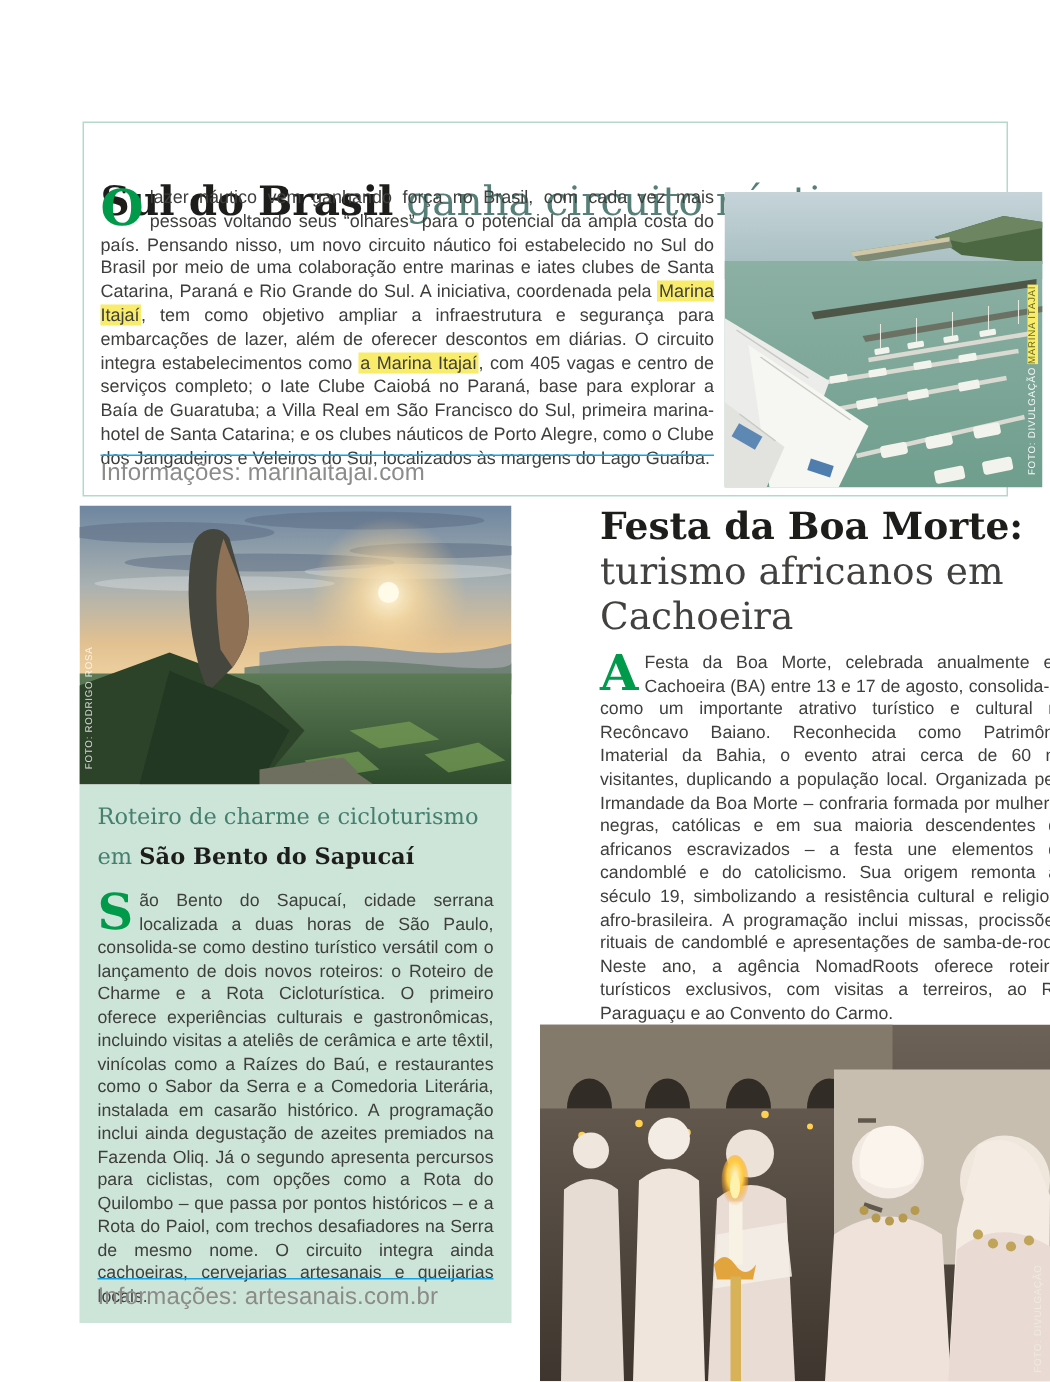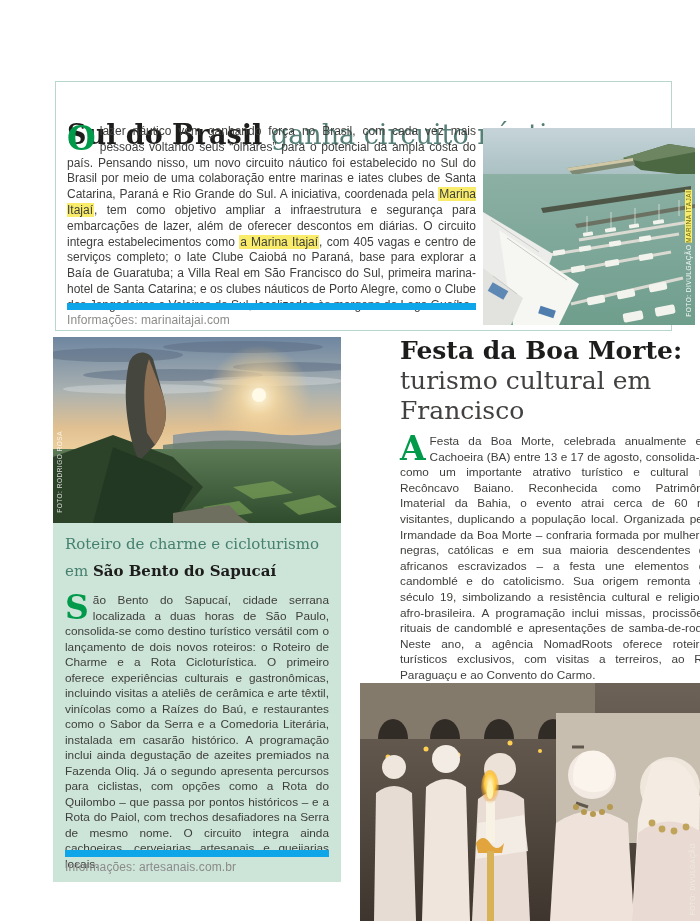--- a/index.html
+++ b/index.html
@@ -13,21 +13,21 @@
   .t-teal { color:#567f77; font-weight:400; }
   .t-teal2 { color:#45806f; font-weight:400; }
   .t-dark { color:#42413f; font-weight:400; }
 
   
   .copy { text-align:justify; color:#3e3e3c; font-size:12px; line-height:15.8px; }
   .copy mark { background:#f8ec6a; color:inherit; padding:0 1px; }
   .dropcap { float:left; font-family:"DejaVu Serif",serif; font-weight:700; color:#009a4a;
              font-size:33px; line-height:27px; margin:1px 4px 0 0; }
 
-  .infoline { border-top:7px solid #0ea5e9; color:#8b8b89; font-size:12px; padding-top:3px;
+  .infoline { border-top:1px solid #0ea5e9; color:#8b8b89; font-size:16px; padding-top:3px;
               letter-spacing:.1px; }
 
   
   .nautico-box { position:absolute; left:55px; top:81px; width:617px; height:250px;
                  border:1px solid #b7d7cb; background:#fff; }
   .nautico-title { position:absolute; left:11px; top:4px; font-size:27px; line-height:30px; white-space:nowrap;margin-top:34px; }
   .nautico-body { position:absolute; left:11px; top:42px; width:409px; }
   .nautico-info { position:absolute; left:11px; top:221px; width:409px; }
 
   .marina-photo { position:absolute; left:483px; top:128px; width:212px; height:197px; }
@@ -190,21 +190,21 @@
     <span class="credit credit-mountain"><span>FOTO: RODRIGO ROSA</span></span>
   </figure>
 
   <section class="mint-box">
     <h2 class="hl sapucai-title"><span class="t-teal2">Roteiro de charme e cicloturismo em </span><span class="t-bold">São Bento do Sapucaí</span></h2>
     <p class="copy sapucai-body"><span class="dropcap">S</span><span>ão Bento do Sapucaí, cidade serrana localizada a duas horas de São Paulo, consolida-se como destino turístico versátil com o lançamento de dois novos roteiros: o Roteiro de Charme e a Rota Cicloturística. O primeiro oferece experiências culturais e gastronômicas, incluindo visitas a ateliês de cerâmica e arte têxtil, vinícolas como a Raízes do Baú, e restaurantes como o Sabor da Serra e a Comedoria Literária, instalada em casarão histórico. A programação inclui ainda degustação de azeites premiados na Fazenda Oliq. Já o segundo apresenta percursos para ciclistas, com opções como a Rota do Quilombo – que passa por pontos históricos – e a Rota do Paiol, com trechos desafiadores na Serra de mesmo nome. O circuito integra ainda cachoeiras, cervejarias artesanais e queijarias locais.</span></p>
     <div class="infoline sapucai-info"><span>Informações: artesanais.com.br</span></div>
   </section>
 
   <section class="boamorte">
-    <h2 class="hl boamorte-title"><span class="t-bold block">Festa da Boa Morte:</span><span class="t-dark">turismo cultural em Francisco</span></h2>
+    <h2 class="hl boamorte-title"><span class="t-bold block">Festa da Boa Morte:</span><span class="t-dark">turismo africanos em Cachoeira</span></h2>
     <p class="copy boamorte-body"><span class="dropcap">A</span><span> Festa da Boa Morte, celebrada anualmente em Cachoeira (BA) entre 13 e 17 de agosto, consolida-se como um importante atrativo turístico e cultural no Recôncavo Baiano. Reconhecida como Patrimônio Imaterial da Bahia, o evento atrai cerca de 60 mil visitantes, duplicando a população local. Organizada pela Irmandade da Boa Morte – confraria formada por mulheres negras, católicas e em sua maioria descendentes de africanos escravizados – a festa une elementos do candomblé e do catolicismo. Sua origem remonta ao século 19, simbolizando a resistência cultural e religiosa afro-brasileira. A programação inclui missas, procissões, rituais de candomblé e apresentações de samba-de-roda. Neste ano, a agência NomadRoots oferece roteiros turísticos exclusivos, com visitas a terreiros, ao Rio Paraguaçu e ao Convento do Carmo.</span></p>
     <div class="infoline boamorte-info"><span>Informações: nomadroots.com.br/festa-da-boa-morte</span></div>
   </section>
 
   <figure class="festa-photo">
     <svg viewBox="0 0 340 238" preserveAspectRatio="none">
       <defs>
         <linearGradient id="gpbg" x1="0" y1="0" x2="0" y2="1">
           <stop offset="0" stop-color="#6d6257"></stop>
             <stop offset="1" stop-color="#3e362e"></stop>

